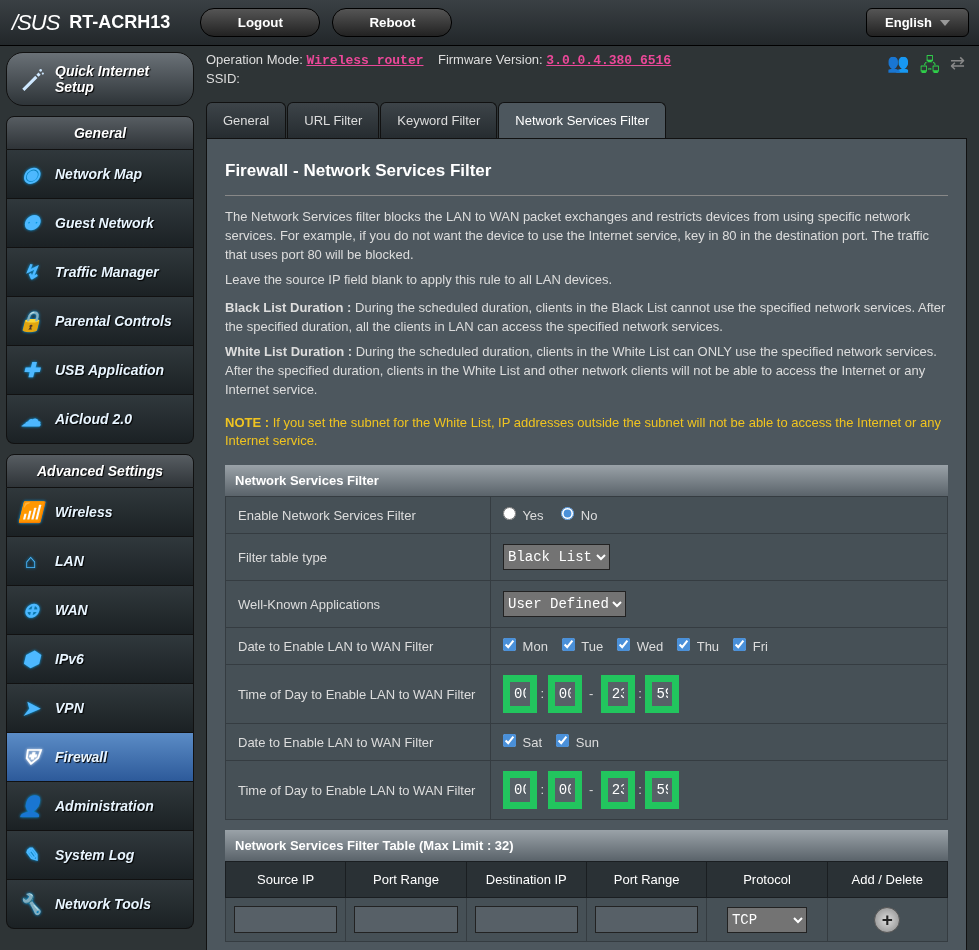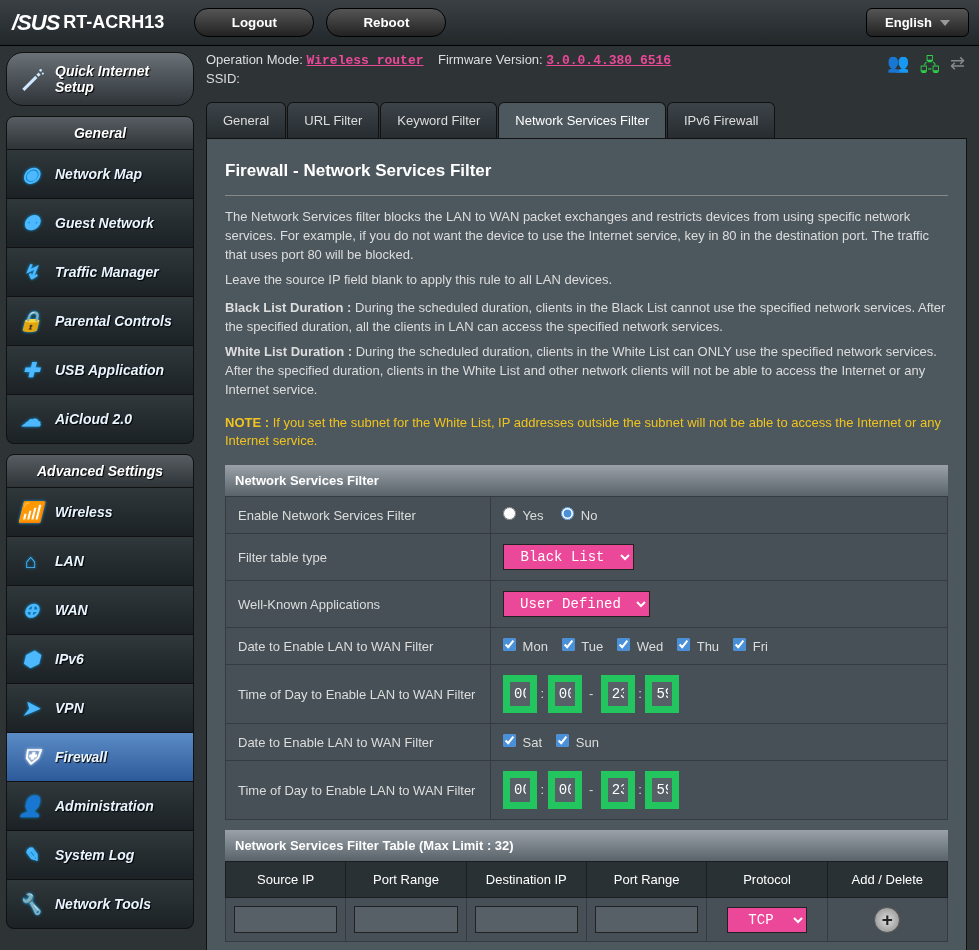--- a/index.html
+++ b/index.html
@@ -1,18 +1,18 @@
 <!DOCTYPE html>
 <html><head>
 <meta charset="utf-8">
 <style>
 * { box-sizing: border-box; margin: 0; padding: 0; }
 body { font-family: Arial, sans-serif; background: #2e3436; color: #fff; width: 979px; font-size: 13px; }
 .topbar { display: flex; align-items: center; padding: 8px 12px; background: linear-gradient(180deg,#3a4044 0%, #22272a 100%); border-bottom: 1px solid #000;}
-.logo { font-style: italic; font-weight: 700; font-size: 22px; letter-spacing: -1px; margin-right: 4px;}
+.logo { font-style: italic; font-weight: 400; font-size: 22px; letter-spacing: -1px; margin-right: 10px;}
 .model { font-weight: bold; font-size: 18px; margin-right: 30px;}
 .top-btn { background: linear-gradient(180deg,#555 0%, #222 100%); border: 1px solid #000; border-radius: 14px; padding: 6px 18px; color: #fff; font-weight: bold; margin-right: 12px; cursor: pointer; min-width: 120px; text-align:center;}
 .lang-btn { position:absolute; right:10px; top:8px; display:flex; align-items:center; gap:8px; background: linear-gradient(180deg,#555 0%, #222 100%); border: 1px solid #000; border-radius: 6px; padding: 6px 18px; color:#fff; font-weight:bold; cursor:pointer;}
 .triangle-down { width:0; height:0; border-left:5px solid transparent; border-right:5px solid transparent; border-top:6px solid #999;}
 .layout { display: flex; }
 .leftcol { width: 200px; padding: 6px; }
 .qis { display:flex; align-items:center; gap:10px; background: linear-gradient(180deg, #6a7177 0%, #2e3438 100%); border:1px solid #111; border-radius:17px; padding:10px 12px; font-style:italic; font-weight:bold; font-size:14px; text-shadow:1px 1px 1px #000; margin-bottom:10px; cursor:pointer;}
 .section-hdr { text-align:center; font-style:italic; font-weight:bold; font-size:14px; padding:8px; background: linear-gradient(180deg, #575d62 0%, #2f3438 100%); border:1px solid #111; border-radius:8px 8px 0 0; text-shadow:1px 1px 1px #000;}
 .nav-item { display:flex; align-items:center; gap:12px; padding:12px 12px; background: linear-gradient(180deg,#30383c 0%, #1b2124 100%); border:1px solid #111; border-top:none; font-style:italic; font-weight:bold; font-size:14px; text-shadow:1px 1px 1px #000; cursor:pointer; color:#e8f5ff;}
 .nav-item.active { background: linear-gradient(180deg, #5b8cc6 0%, #2d5a9a 100%); }
@@ -33,21 +33,21 @@
 .panel p { color:#ddd; font-size:13px; line-height:1.45; margin-bottom:6px;}
 .panel .note { color:#f0c420; }
 .section-title { background: linear-gradient(180deg,#9aa2a8 0%, #5a636a 100%); color:#fff; font-weight:bold; padding:8px 10px; font-size:13px;}
 .form-table { width:100%; border-collapse:collapse;}
 .form-table td { border:1px solid #353c41; background:#465056; padding:10px 12px; color:#ddd; font-size:13px; vertical-align:middle;}
 .form-table td.label { width:265px; }
 input[type=radio] { margin-right:3px; cursor:pointer; accent-color:#4a90d9;}
 label.r { margin-right:14px; }
 input[type=checkbox] { margin-right:3px; cursor:pointer; accent-color:#4a90d9;}
 label.c { margin-right:14px; }
-select { font-family:"Courier New",monospace; font-size:14px; padding:3px 12px; background:#ec4899; color:#fff; border:1px solid #222; cursor:pointer;text-align:center;}
+select { font-family:"Courier New",monospace; font-size:14px; padding:3px 0; background:#737373; color:#fff; border:1px solid #222; cursor:pointer;}
 .time-in { width:34px; font-family:Liberation Mono, monospace; font-size:14px; text-align:right; padding:4px; background:#576067; color:#fff; border:7px solid #22c55e;}
 .text-in { width:170px; padding:5px; background:#576067; color:#fff; border:1px solid #222;}
 .col-in { width:100%; padding:5px; background:#576067; color:#fff; border:1px solid #222;}
 .filter-table { width:100%; border-collapse:collapse; table-layout:fixed;}
 .filter-table th { background:#2a3135; color:#fff; font-size:13px; font-weight:normal; padding:10px; border:1px solid #1a1e21;}
 .filter-table td { background:#465056; padding:8px; border:1px solid #353c41; text-align:center;}
 .add-btn { display:inline-flex; align-items:center; justify-content:center; width:26px; height:26px; border-radius:50%; background: radial-gradient(circle,#ddd 0%, #888 100%); color:#222; font-size:19px; font-weight:bold; cursor:pointer; border:1px solid #555;}
 .wand-icon { width:26px;height:26px; display:inline-block;}
 </style>
 </head>
@@ -166,21 +166,20 @@
     <div class="info-line">
       <span>SSID:</span>
       <span></span>
     </div>
 
     <div class="tabs" id="tabs">
         <div class="tab">General</div>
         <div class="tab">URL Filter</div>
         <div class="tab">Keyword Filter</div>
         <div class="tab active">Network Services Filter</div>
-        <div class="tab">IPv6 Firewall</div>
       </div>
 
     <div class="panel">
       <h2>Firewall - Network Services Filter</h2>
       <p>The Network Services filter blocks the LAN to WAN packet exchanges and restricts devices from using specific network services. For example, if you do not want the device to use the Internet service, key in 80 in the destination port. The traffic that uses port 80 will be blocked.</p>
       <p>Leave the source IP field blank to apply this rule to all LAN devices.</p>
       <p style="margin-top:10px;">
         <b>Black List Duration : </b>
         <span>During the scheduled duration, clients in the Black List cannot use the specified network services. After the specified duration, all the clients in LAN can access the specified network services.</span>
       </p>

